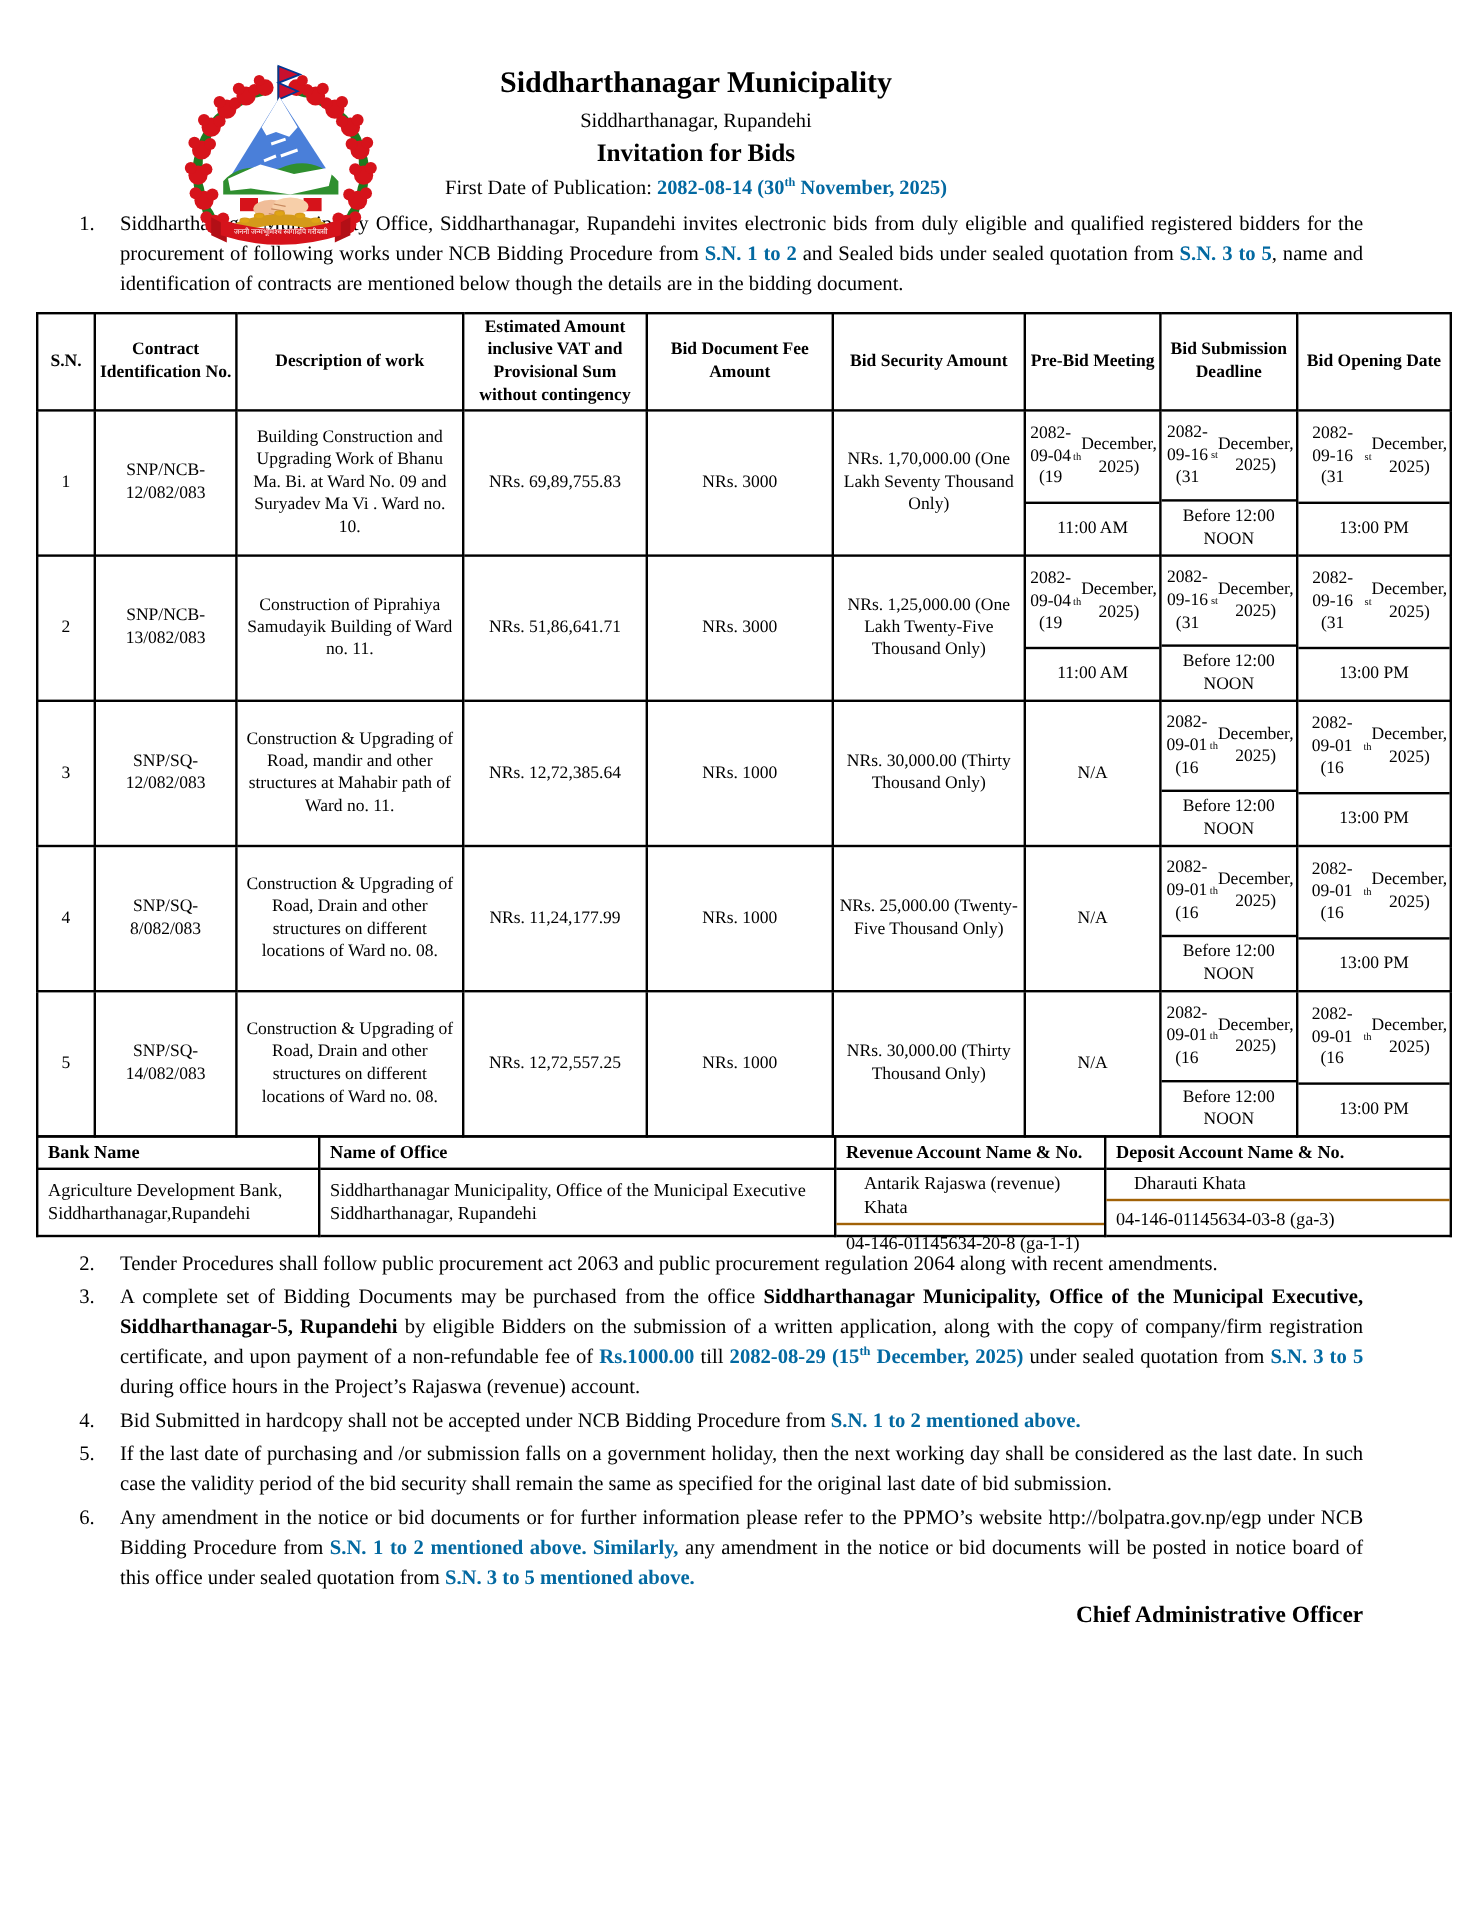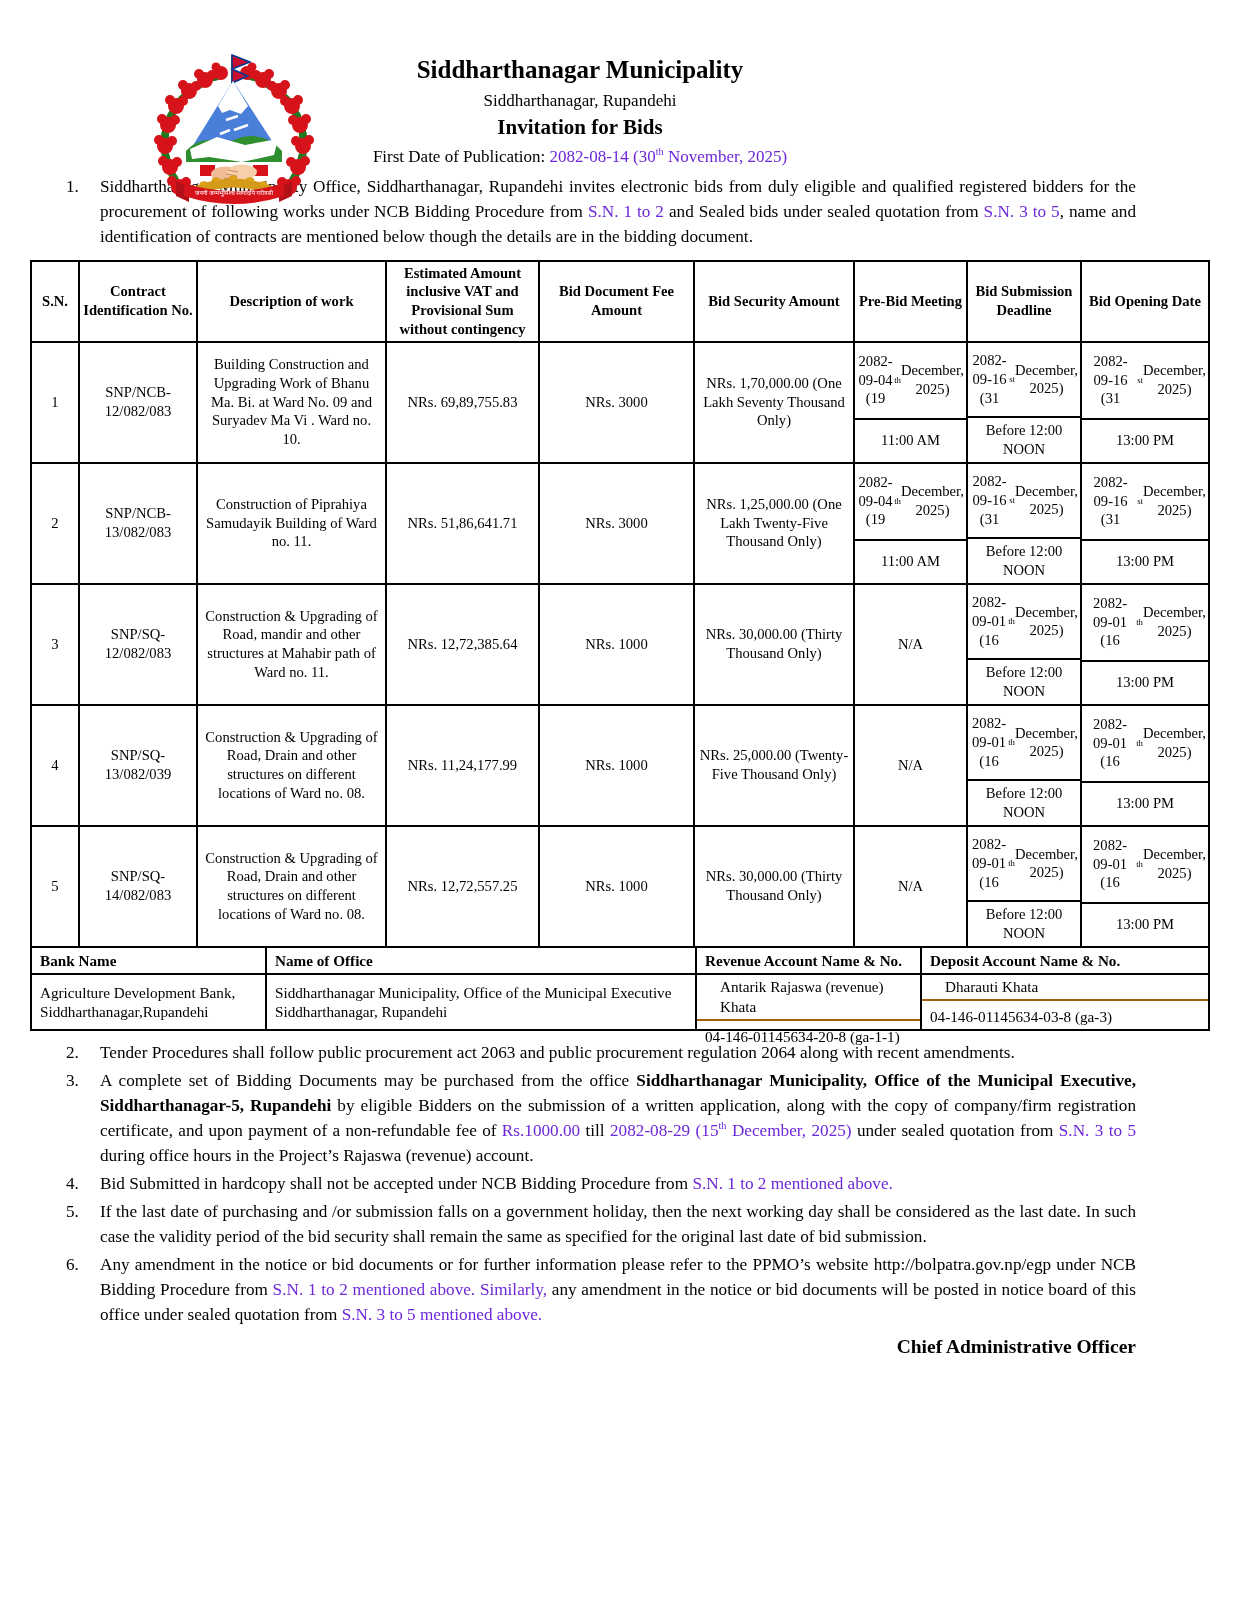--- a/index.html
+++ b/index.html
@@ -1,21 +1,21 @@
 <!DOCTYPE html>
 <html><head>
 <meta charset="utf-8">
 <style>
   * { margin:0; padding:0; box-sizing:border-box; }
   html,body { background:#fff; }
   body {
     width:1236px; height:1600px; position:relative; overflow:hidden;
     font-family:"Liberation Serif","DejaVu Serif",serif; color:#000;
   }
-  .red { color:#6d28d9; }
+  .red { color:#0369a1;font-weight:bold; }
   .bold { font-weight:bold; }
   sup { font-size:0.6em; line-height:0; }
 
   
   .logo { position:absolute; left:146px; top:50px; width:176px; height:158px; }
   .header-block { padding-top:56px; margin-left:30px; width:1100px; text-align:center; }
   .h-title { font-size:25px; font-weight:bold; }
   .h-sub1 { font-size:18px; margin-top:7px; }
   .h-sub2 { font-size:17px; margin-top:7px; }
   .h-invitation { font-size:21px; font-weight:bold; margin-top:4px; }
@@ -331,21 +331,21 @@
               <span>2082-09-01 (16</span>
               <sup>th</sup>
               <span> December, 2025)</span>
             </div>
           <div class="s-time">13:00 PM</div>
         </div>
       </td>
     </tr>
     <tr>
       <td>4</td>
-      <td>SNP/SQ-13/082/039</td>
+      <td>SNP/SQ-8/082/083</td>
       <td>Construction &amp; Upgrading of Road, Drain and other structures on different locations of Ward no. 08.</td>
       <td>NRs. 11,24,177.99</td>
       <td>NRs. 1000</td>
       <td>NRs. 25,000.00 (Twenty-Five Thousand Only)</td>
       <td>N/A</td>
       <td class="split-cell">
         <div class="split">
           <div class="s-date">
               <span>2082-09-01 (16</span>
               <sup>th</sup>

